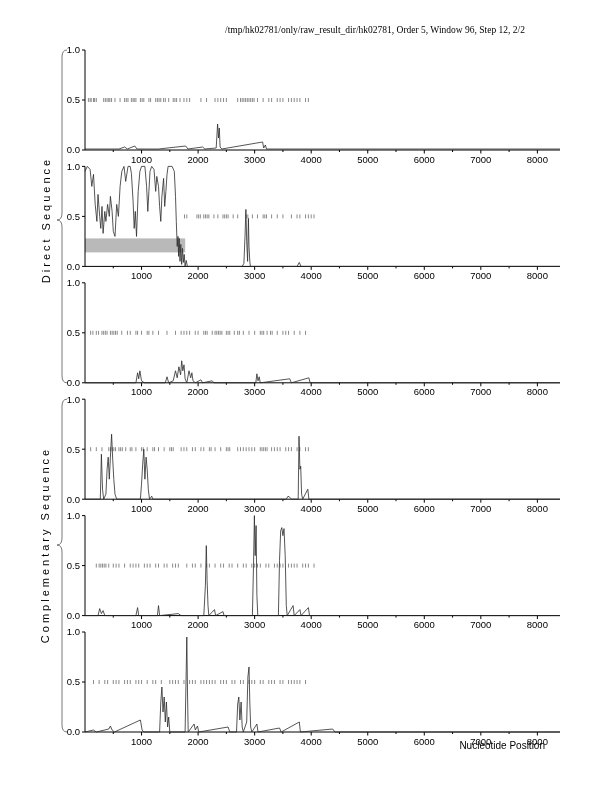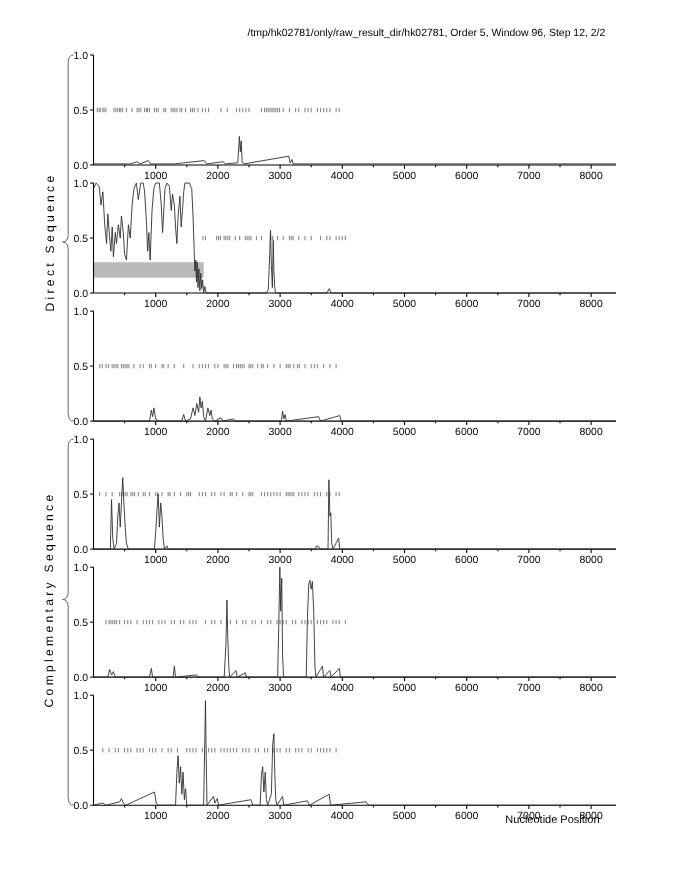--- a/index.html
+++ b/index.html
@@ -1,21 +1,21 @@
 <!DOCTYPE html>
 <html><head>
 <meta charset="utf-8">
 <style>
   html,body{margin:0;padding:0;}
   body{
     width:612px;height:792px;position:relative;background:#ffffff;
     font-family:"Liberation Sans", sans-serif;color:#000;overflow:hidden;
   }
   .title{
-    position:absolute;left:225px;top:25px;font-size:9.5px;white-space:nowrap;
+    position:absolute;left:225px;top:25px;font-size:9.5px;white-space:nowrap;font-family:Liberation Serif, serif;
   }
   .xlabel{
     position:absolute;left:85px;top:740px;width:460px;text-align:right;font-size:10px;
   }
   .vlabel{
     position:absolute;width:260px;text-align:center;font-size:11px;letter-spacing:3px;
     transform:rotate(-90deg);transform-origin:center;line-height:14px;white-space:nowrap;
   }
   .vlabel.top{left:-84px;top:213px;}
   .vlabel.bottom{left:-85px;top:538px;}

